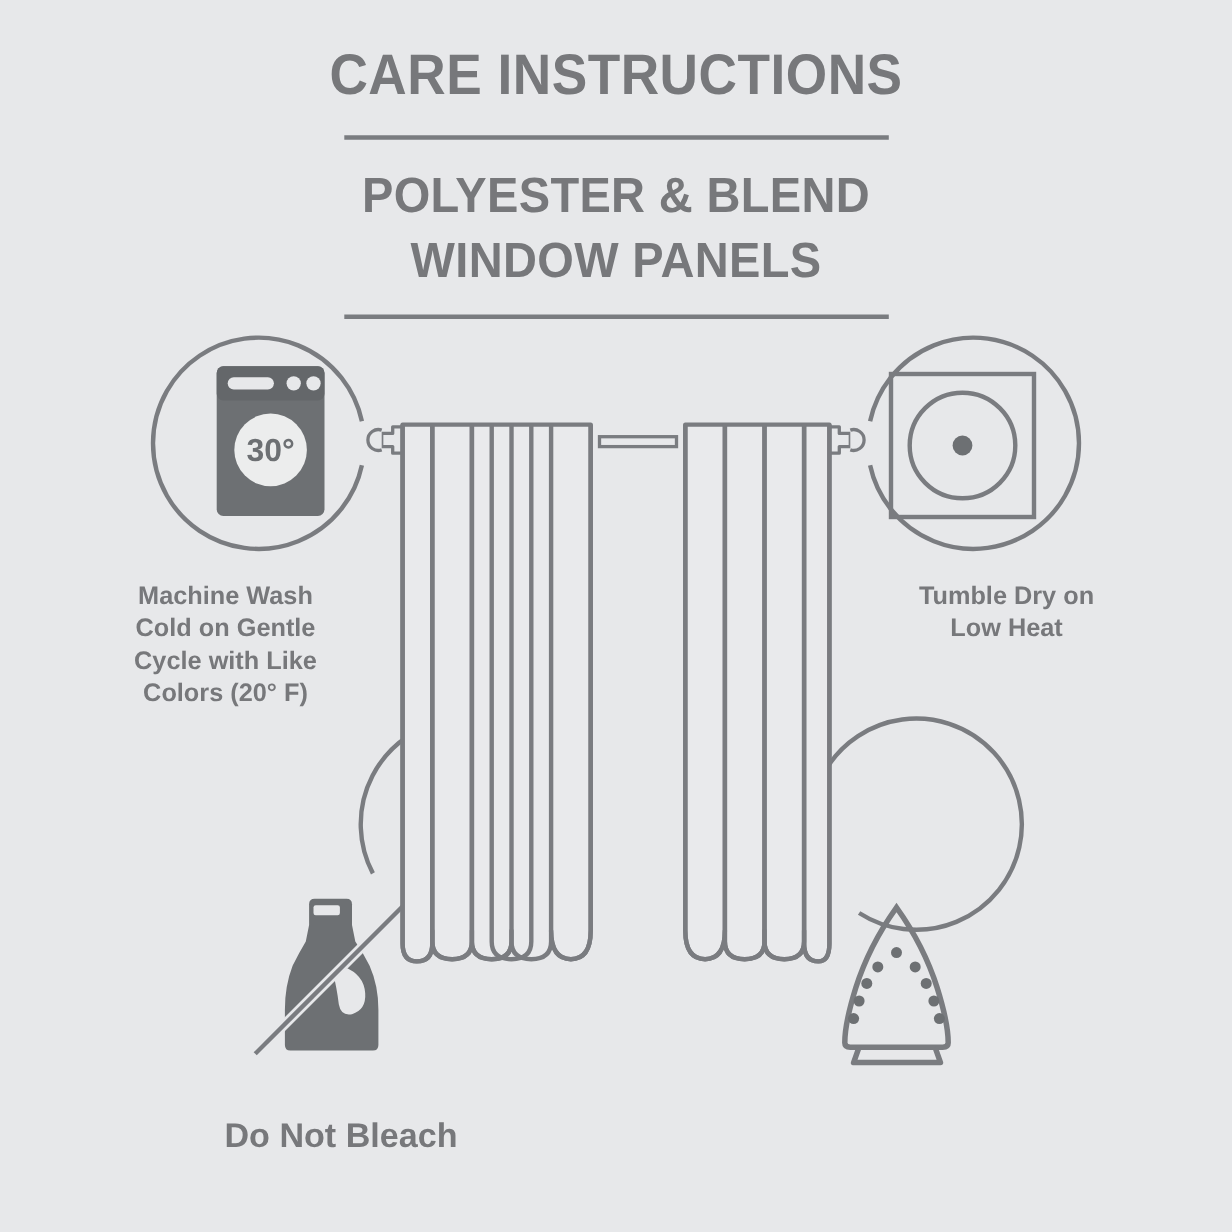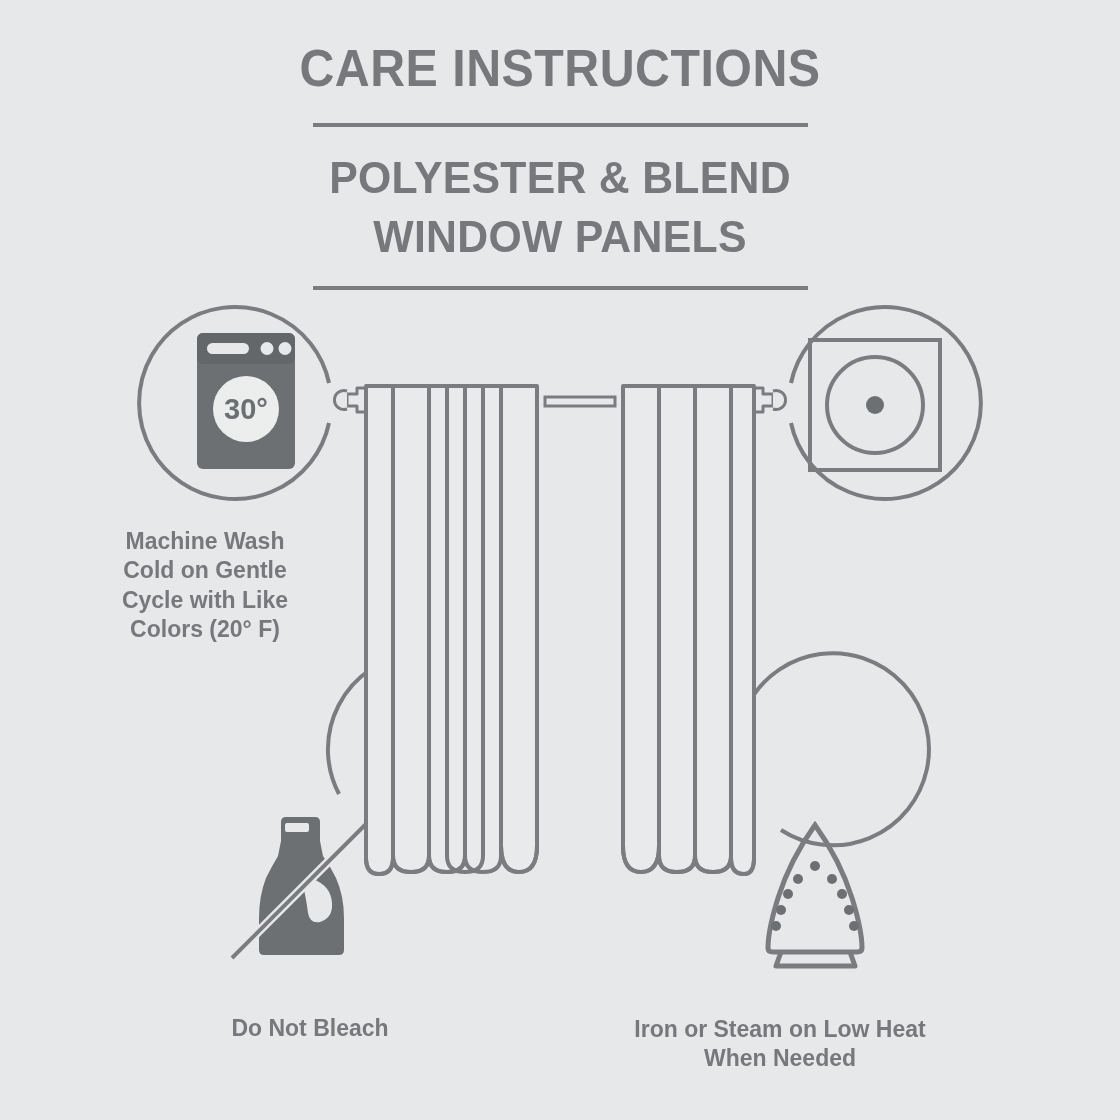--- a/index.html
+++ b/index.html
@@ -51,21 +51,21 @@
     font-size: 23px;
     line-height: 1.28;
   }
   #cap-dry {
     left: 765px; top: 527px; width: 300px;
     font-size: 23px;
     line-height: 1.28;
   }
   #cap-bleach {
     left: 160px; top: 1015px; width: 300px;
-    font-size: 23px;
+    font-size: 31px;
   }
   #cap-iron {
     left: 620px; top: 1015px; width: 320px;
     font-size: 23px;
     line-height: 1.28;
   }
 </style>
 </head>
 <body>
 
@@ -254,19 +254,19 @@
 
     </g>
 
   </svg>
 
   <div class="txt" id="cap-wash">Machine Wash
 Cold on Gentle
 Cycle with Like
 Colors (20° F)</div>
 
+  <div class="txt" id="cap-dry">Tumble Dry on
+Low Heat</div>
 
   <div class="txt" id="cap-bleach">Do Not Bleach</div>
 
-  <div class="txt" id="cap-iron">Iron or Steam on Low Heat
-When Needed</div>
 
 </div>
 
 </body></html>

